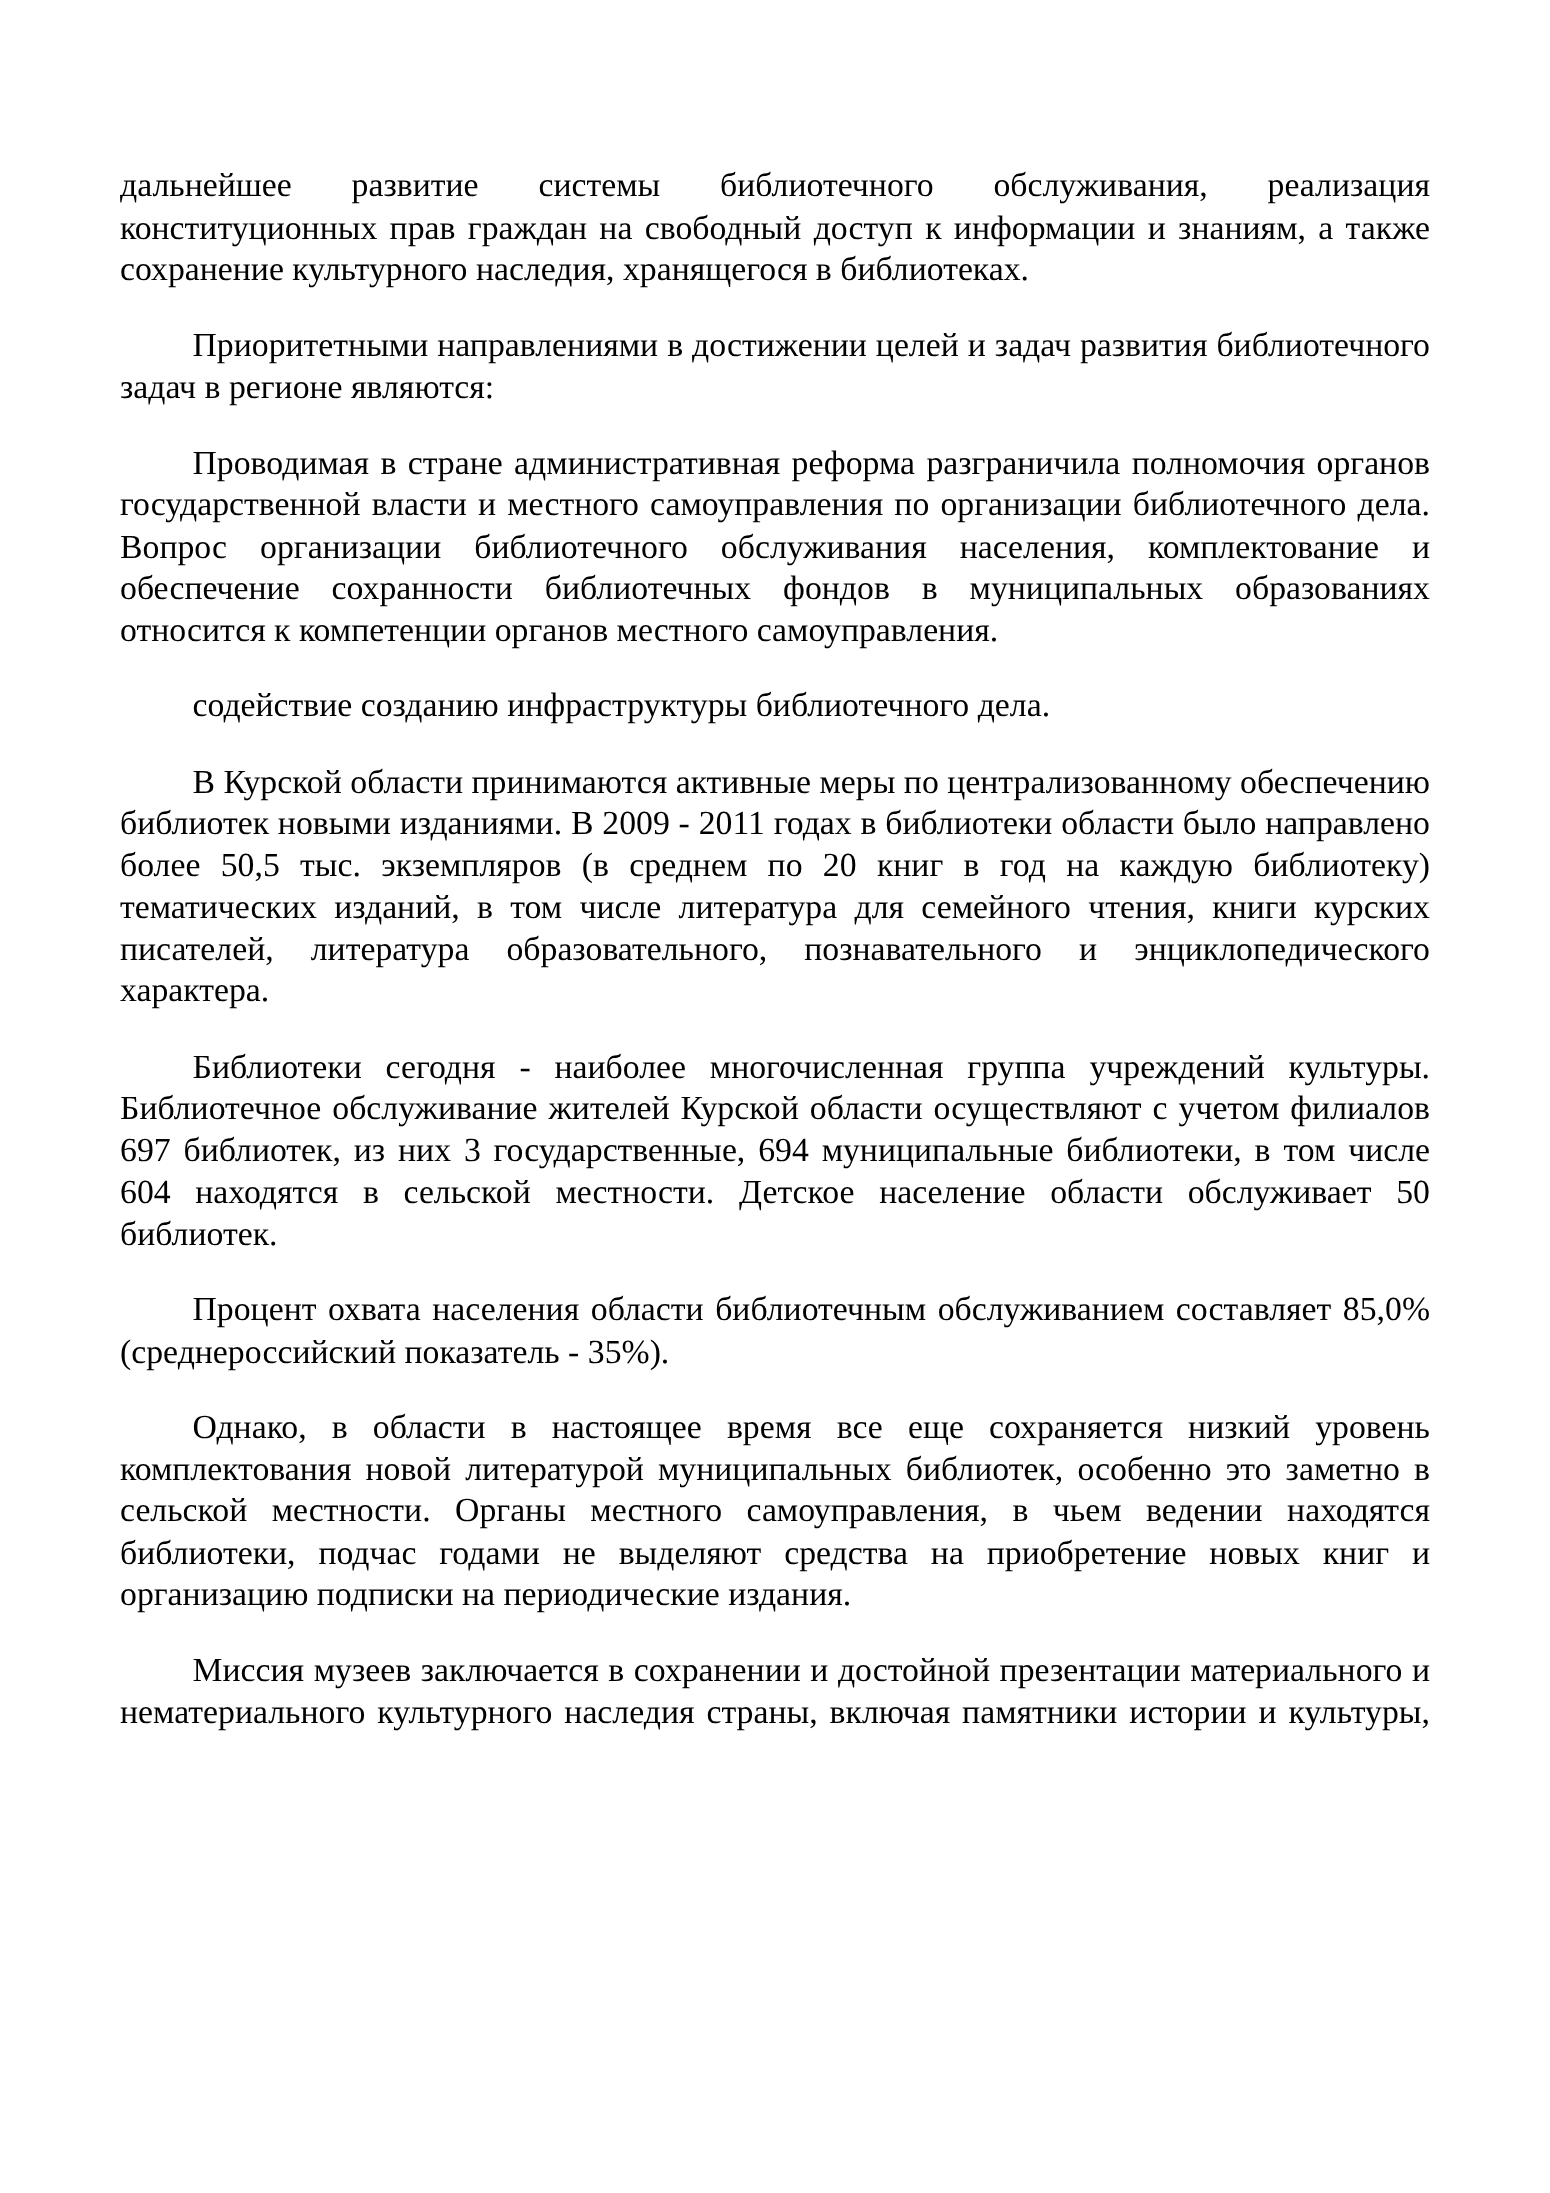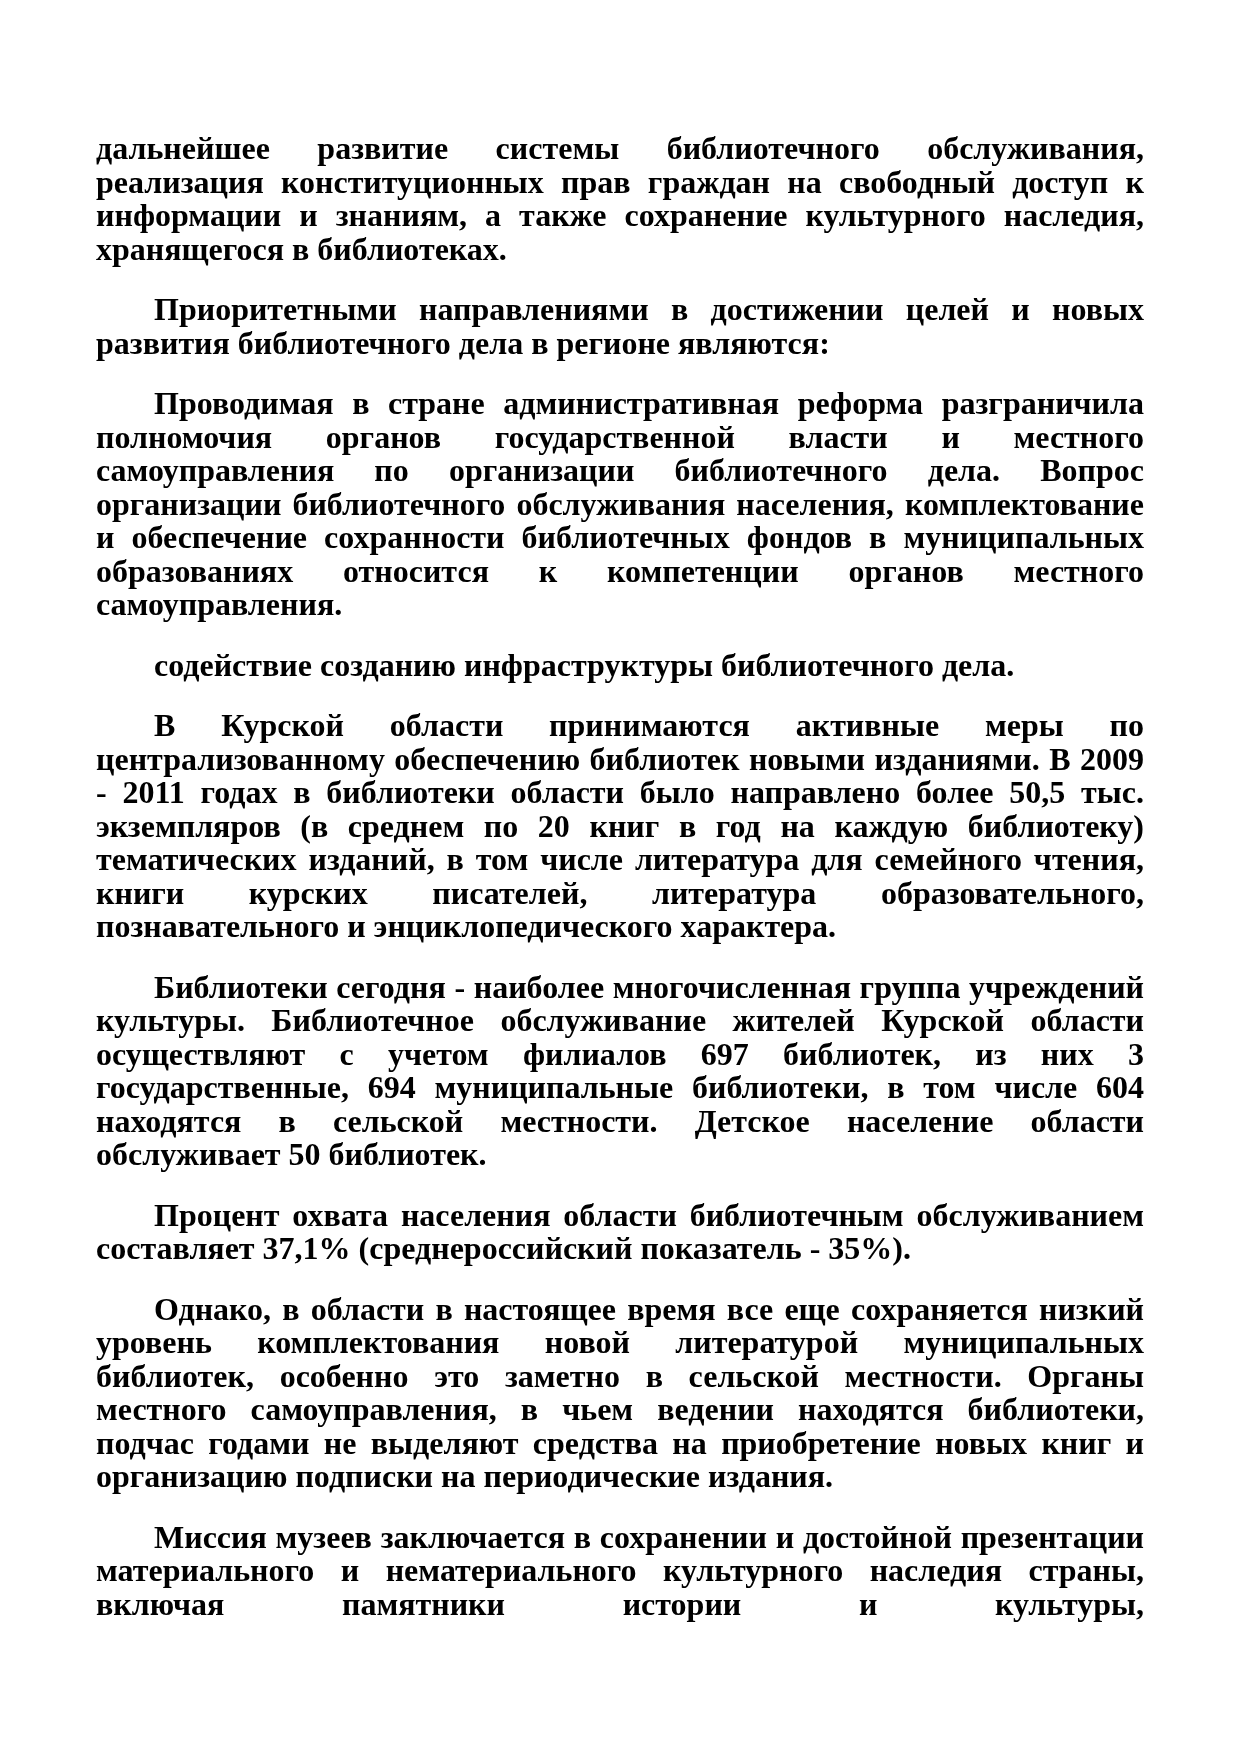--- a/index.html
+++ b/index.html
@@ -21,60 +21,59 @@
     width: 1240px;
     height: 1754px;
     padding: 132px 96px 120px 96px;
     background: #ffffff;
   }
   .doc-body {
     width: 1048px;
   }
   p.para {
     margin: 0 0 27px 0;
-    font-size: 32px;
+    font-size: 27px;
     line-height: 33.5px;
     text-align: justify;
     text-justify: inter-word;
     text-indent: 0;
     hyphens: none;
     word-spacing: 0px;
-    font-weight: bold;
   }
   p.para.indent {
     text-indent: 58px;
   }
   p.para:last-child {
     margin-bottom: 0;
   }
   
   p.para.continues {
     text-align-last: justify;
   }
 </style>
 </head>
 <body>
 
 <div class="page">
   <div class="doc-body">
 
     <p class="para">дальнейшее развитие системы библиотечного обслуживания, реализация конституционных прав граждан на свободный доступ к информации и знаниям, а также сохранение культурного наследия, хранящегося в библиотеках.</p>
 
-    <p class="para indent">Приоритетными направлениями в достижении целей и новых развития библиотечного дела в регионе являются:</p>
+    <p class="para indent">Приоритетными направлениями в достижении целей и задач развития библиотечного задач в регионе являются:</p>
 
 
     <p class="para indent">Проводимая в стране административная реформа разграничила полномочия органов государственной власти и местного самоуправления по организации библиотечного дела. Вопрос организации библиотечного обслуживания населения, комплектование и обеспечение сохранности библиотечных фондов в муниципальных образованиях относится к компетенции органов местного самоуправления.</p>
 
     <p class="para indent">содействие созданию инфраструктуры библиотечного дела.</p>
 
     <p class="para indent">В Курской области принимаются активные меры по централизованному обеспечению библиотек новыми изданиями. В 2009 - 2011 годах в библиотеки области было направлено более 50,5 тыс. экземпляров (в среднем по 20 книг в год на каждую библиотеку) тематических изданий, в том числе литература для семейного чтения, книги курских писателей, литература образовательного, познавательного и энциклопедического характера.</p>
 
     <p class="para indent">Библиотеки сегодня - наиболее многочисленная группа учреждений культуры. Библиотечное обслуживание жителей Курской области осуществляют с учетом филиалов 697 библиотек, из них 3 государственные, 694 муниципальные библиотеки, в том числе 604 находятся в сельской местности. Детское население области обслуживает 50 библиотек.</p>
 
-    <p class="para indent">Процент охвата населения области библиотечным обслуживанием составляет 37,1% (среднероссийский показатель - 35%).</p>
+    <p class="para indent">Процент охвата населения области библиотечным обслуживанием составляет 85,0% (среднероссийский показатель - 35%).</p>
 
 
 
     <p class="para indent">Однако, в области в настоящее время все еще сохраняется низкий уровень комплектования новой литературой муниципальных библиотек, особенно это заметно в сельской местности. Органы местного самоуправления, в чьем ведении находятся библиотеки, подчас годами не выделяют средства на приобретение новых книг и организацию подписки на периодические издания.</p>
 
 
     <p class="para indent continues">Миссия музеев заключается в сохранении и достойной презентации материального и нематериального культурного наследия страны, включая памятники истории и культуры,</p>
 
   </div>
 </div>

